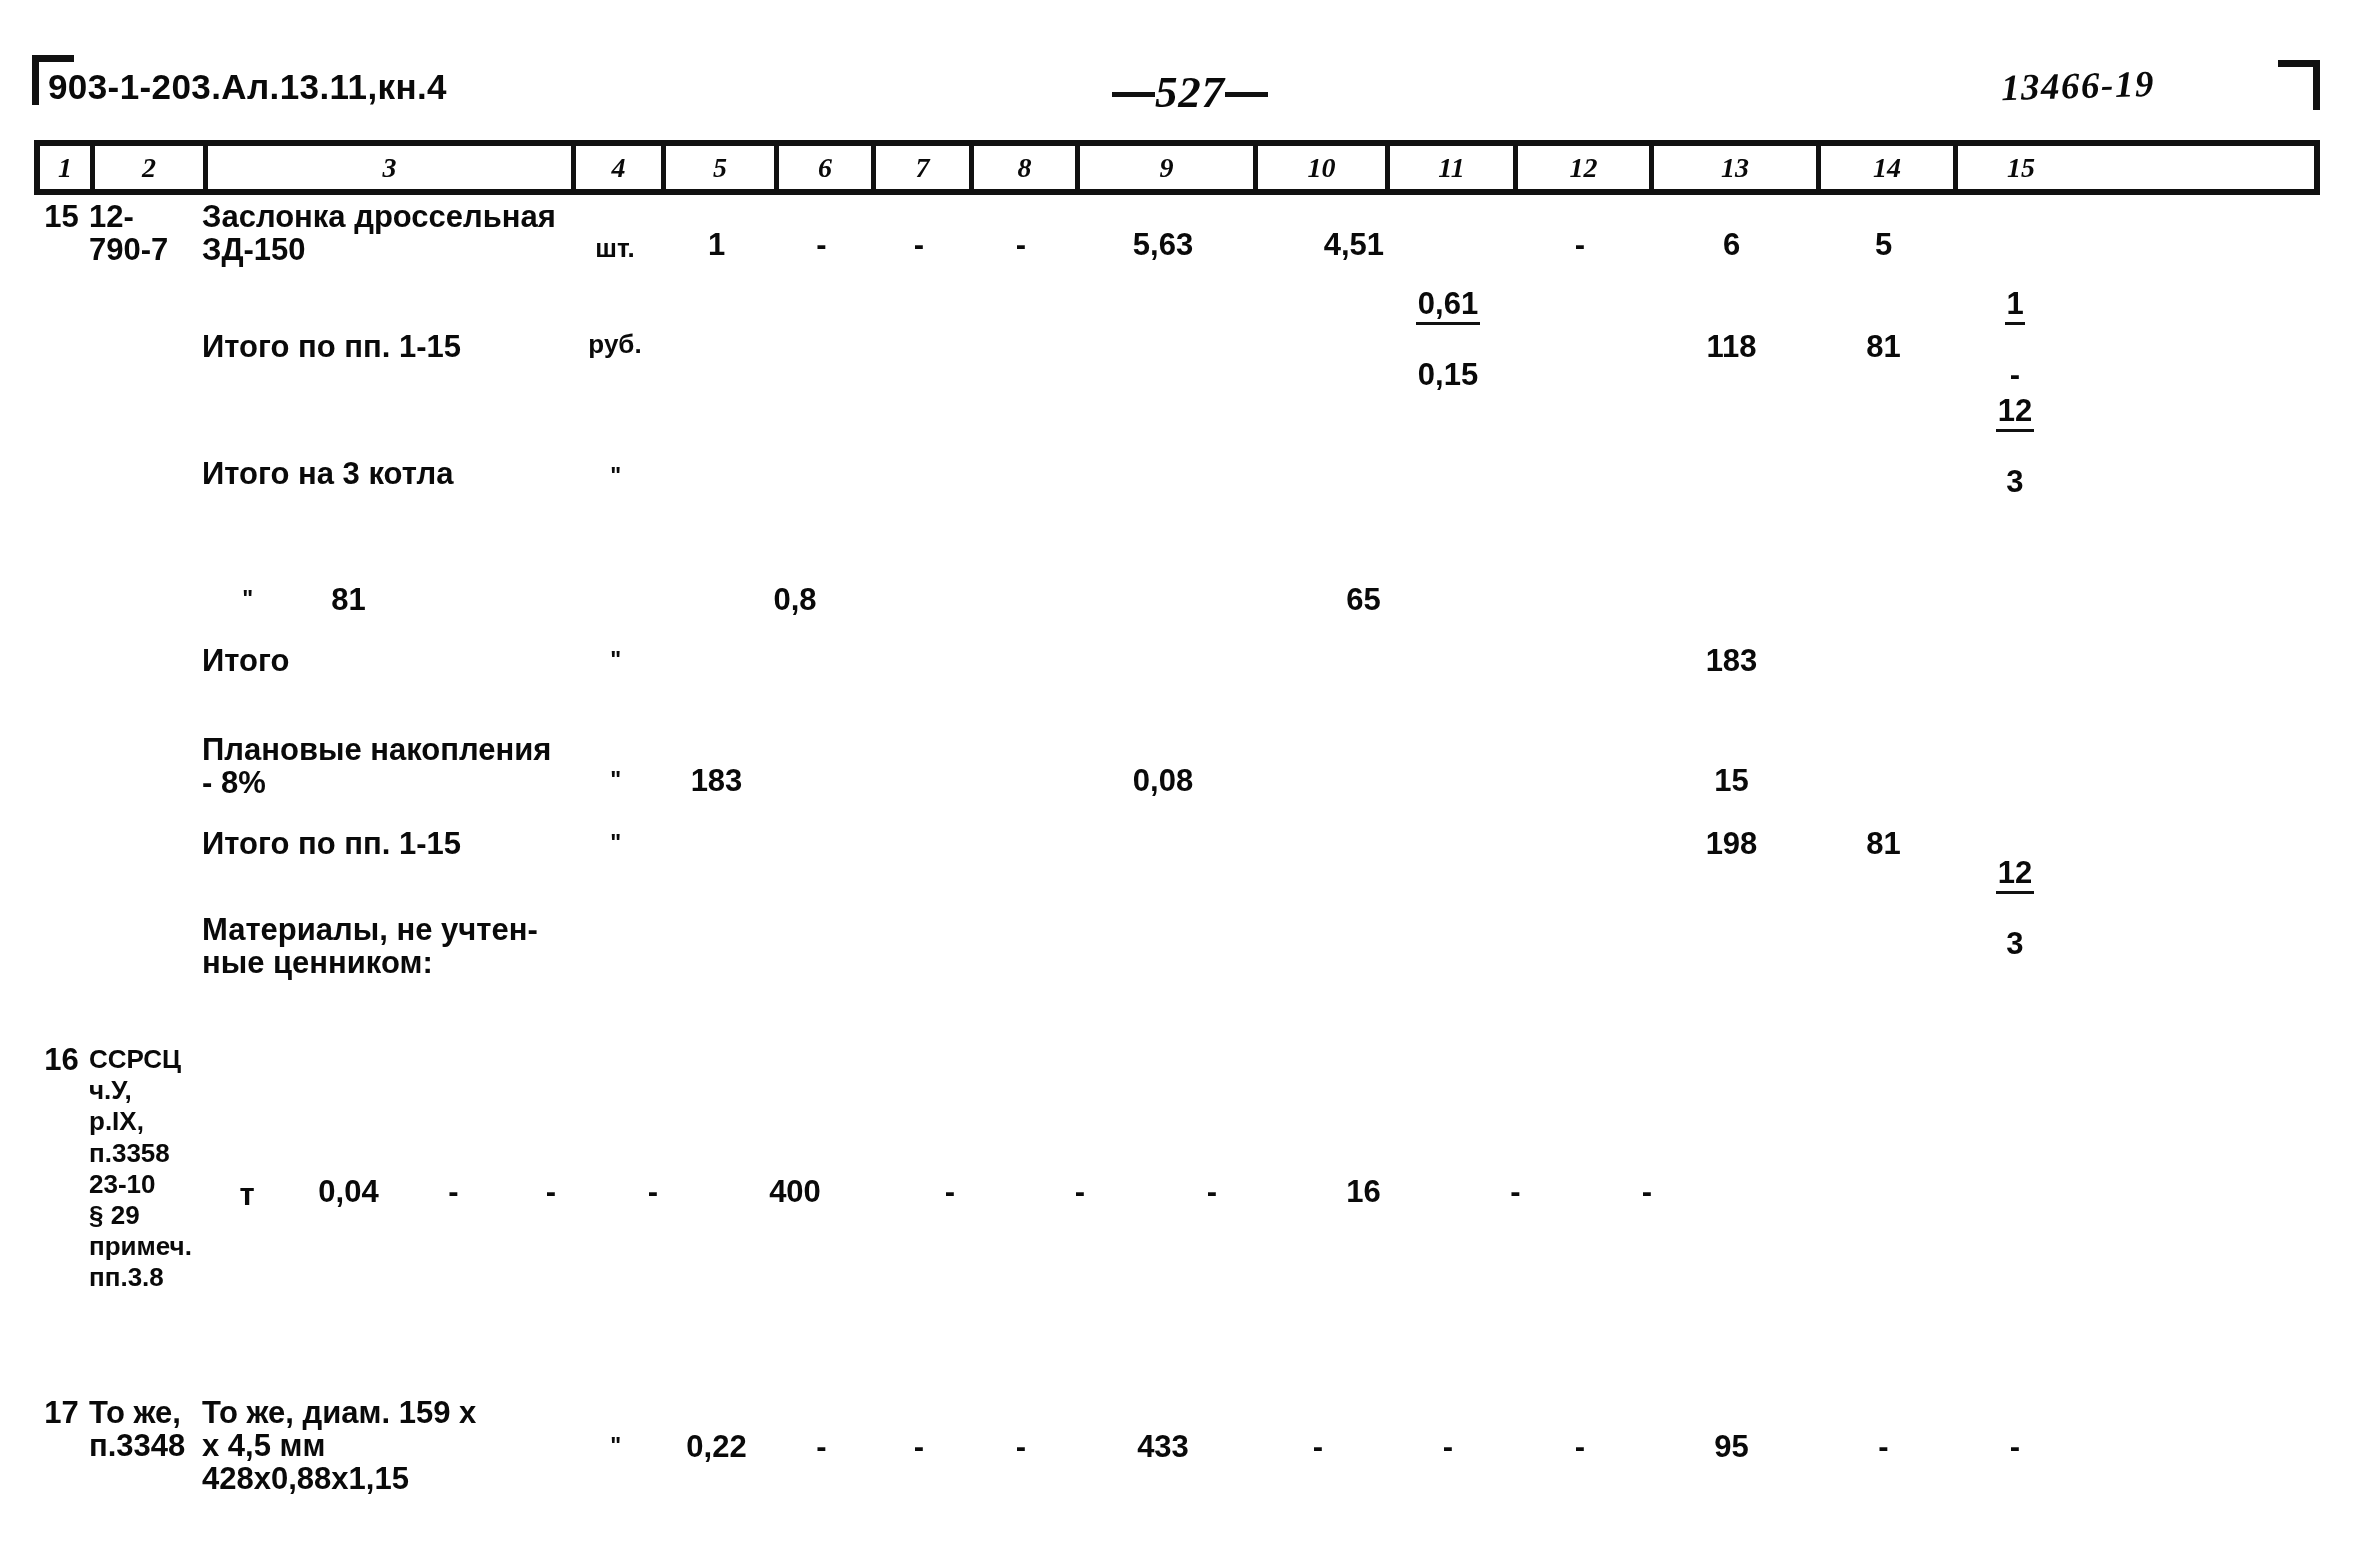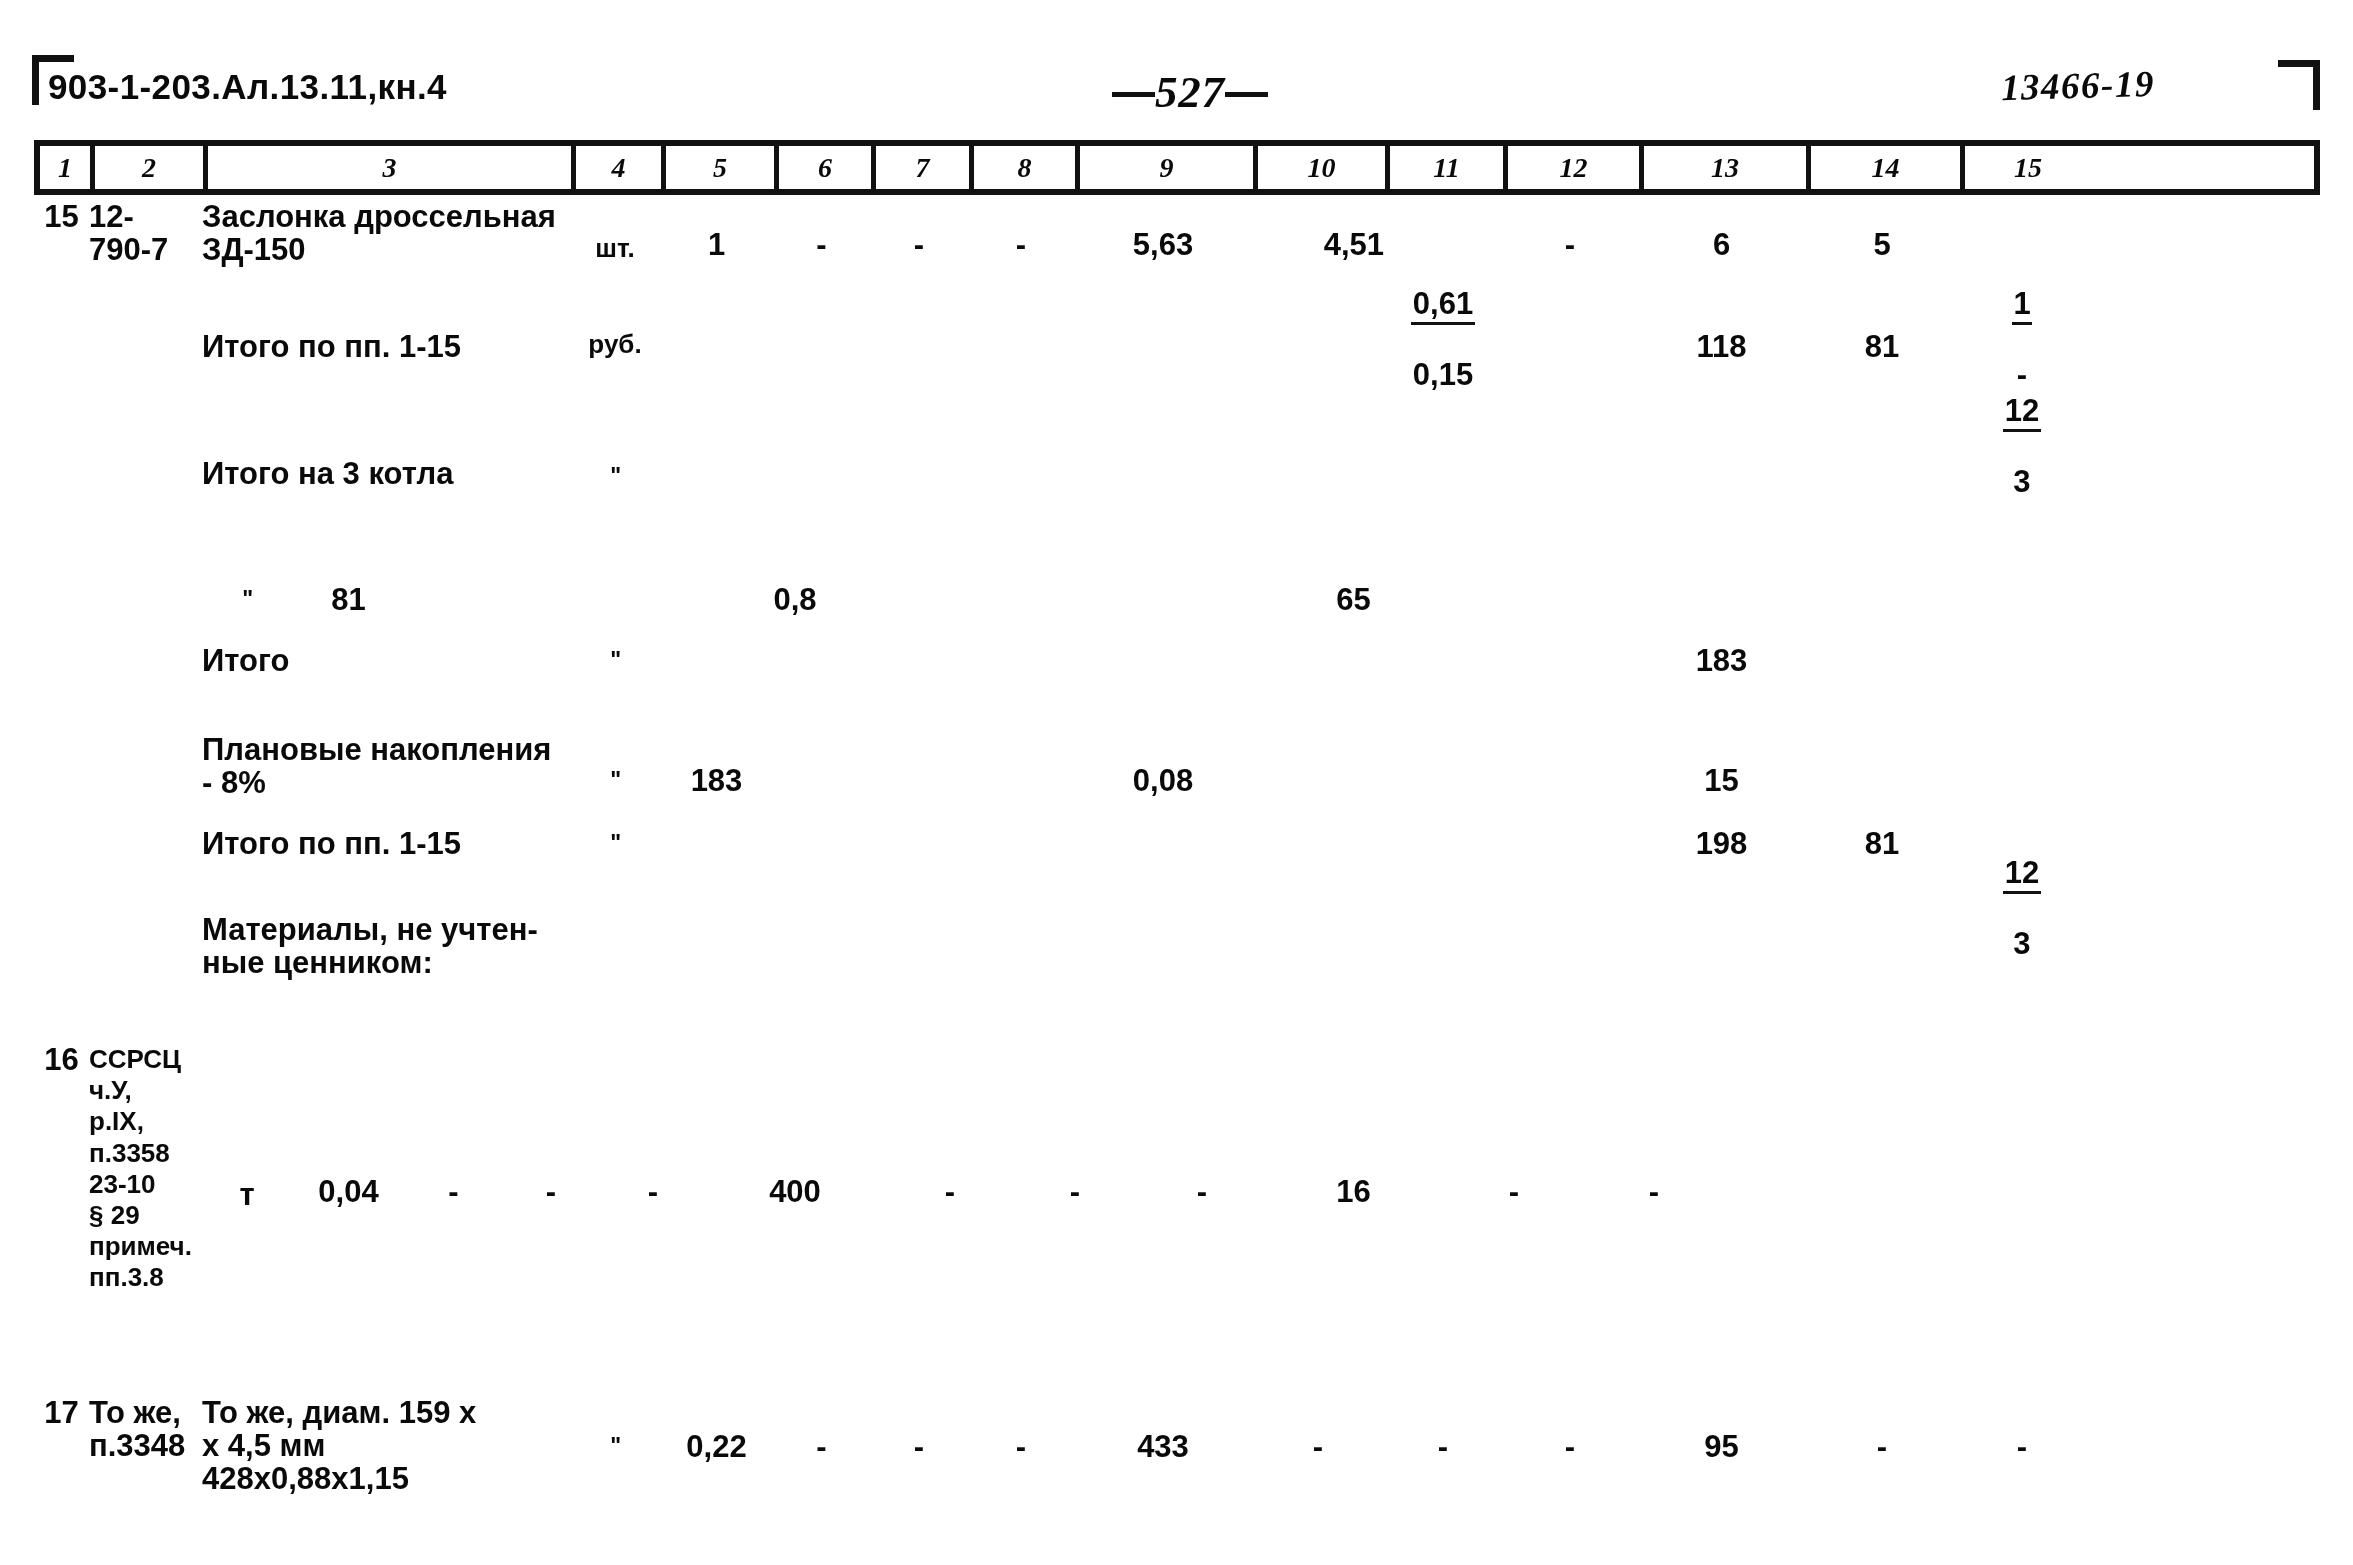--- a/index.html
+++ b/index.html
@@ -128,24 +128,24 @@
   .w1  { width: 55px;  }
   .w2  { width: 113px; }
   .w3  { width: 368px; }
   .w4  { width: 90px; }
   .w5  { width: 113px; }
   .w6  { width: 97px; }
   .w7  { width: 98px; }
   .w8  { width: 106px; }
   .w9  { width: 178px; }
   .w10 { width: 132px; }
-  .w11 { width: 118px; }
+  .w11 { width: 128px; }
   .w12 { width: 136px; }
   .w13 { width: 167px; }
-  .w14 { width: 154px; }
+  .w14 { width: 137px; }
   .w15 { width: 126px; }
 
   .frac {
     display: inline-block;
     text-align: center;
     line-height: 1.02;
   }
   .frac .top {
     display: block;
     border-bottom: 3.8px solid #111;

